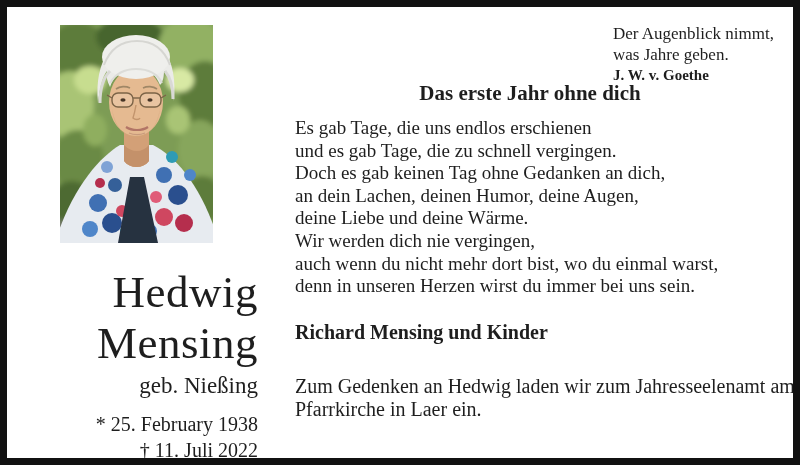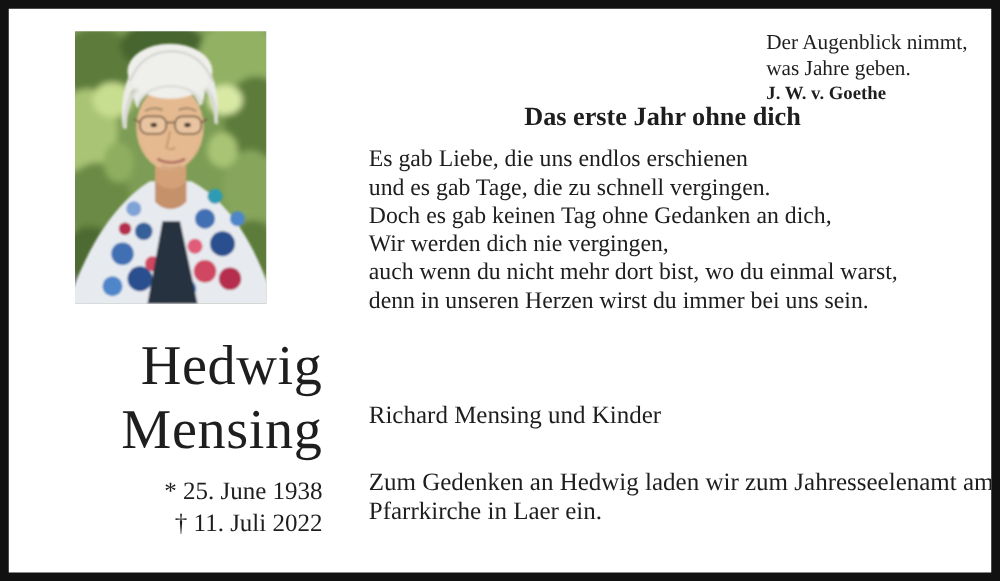--- a/index.html
+++ b/index.html
@@ -73,21 +73,21 @@
   .poem {
     left: 288px; top: 110px;
     width: 480px;
     font-size: 19px;
     line-height: 22.6px;
   }
   .signature {
     left: 288px; top: 313px;
     width: 470px;
     font-size: 20px;
-    font-weight: 400;
+    font-weight: 700;
     line-height: 25px;
   }
   .invitation {
     left: 288px; top: 368px;
     width: 500px;
     font-size: 20px;
     line-height: 23.2px;
   }
 </style>
 </head>
@@ -182,38 +182,41 @@
 
         <path d="M 66 102 C 72 106 82 106 88 102" stroke="#b27466" stroke-width="2.2" fill="none"></path>
         <path d="M 69 108 C 74 110 80 110 85 108" stroke="#c79a7c" stroke-width="1.2" fill="none"></path>
       </g>
     </svg>
   </div>
 
   <div class="abs name-block">
     <div class="first-name">Hedwig</div>
     <div class="last-name">Mensing</div>
+    <div class="birth-name">geb. Nießing</div>
     <div class="dates">
-      <div>* 25. June 1938</div>
+      <div>* 25. February 1938</div>
       <div>† 11. Juli 2022</div>
     </div>
   </div>
 
   <div class="abs quote-block">
     <div>Der Augenblick nimmt,</div>
     <div>was Jahre geben.</div>
     <div class="quote-attribution">J. W. v. Goethe</div>
   </div>
 
   <div class="abs heading">Das erste Jahr ohne dich</div>
 
   <div class="abs poem">
-    <div>Es gab Liebe, die uns endlos erschienen</div>
+    <div>Es gab Tage, die uns endlos erschienen</div>
     <div>und es gab Tage, die zu schnell vergingen.</div>
     <div>Doch es gab keinen Tag ohne Gedanken an dich,</div>
+    <div>an dein Lachen, deinen Humor, deine Augen,</div>
+    <div>deine Liebe und deine Wärme.</div>
     <div>Wir werden dich nie vergingen,</div>
     <div>auch wenn du nicht mehr dort bist, wo du einmal warst,</div>
     <div>denn in unseren Herzen wirst du immer bei uns sein.</div>
   </div>
 
   <div class="abs signature">Richard Mensing und Kinder</div>
 
   <div class="abs invitation">
     <div>Zum Gedenken an Hedwig laden wir zum Jahresseelenamt am</div>
     <div>Pfarrkirche in Laer ein.</div>

